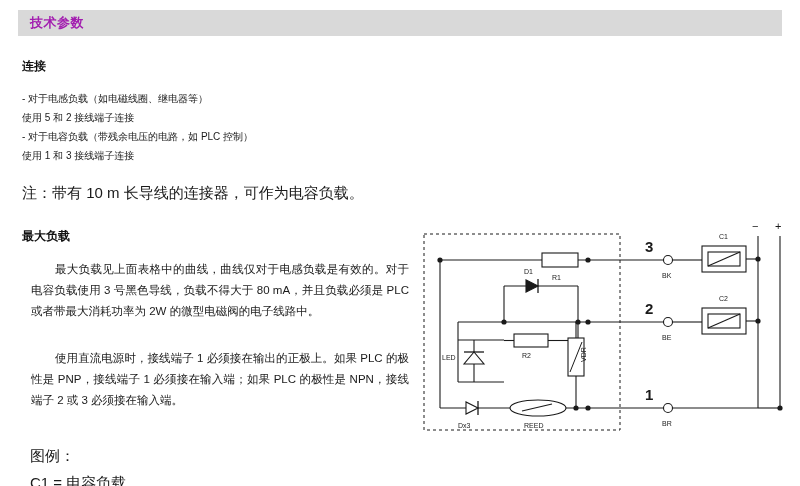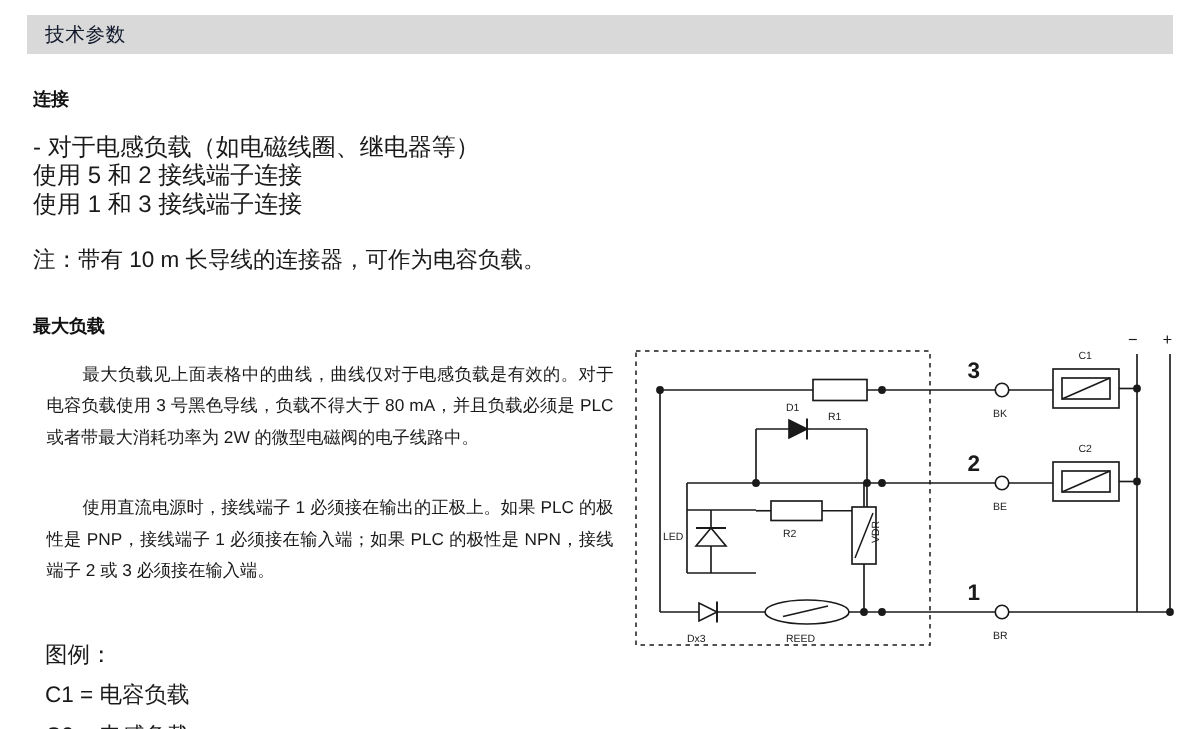--- a/index.html
+++ b/index.html
@@ -26,40 +26,40 @@
     left: 18px;
     top: 10px;
     width: 764px;
     height: 26px;
     background: #d9d9d9;
     display: flex;
     align-items: center;
   }
   .header-bar .title {
     font-size: 13px;
-    font-weight: normal;
-    color: #0f172a;
+    font-weight: bold;
+    color: #a21caf;
     padding-left: 12px;
     letter-spacing: 0.5px;
   }
   
   .text-col {
     position: absolute;
     left: 22px;
     top: 58px;
     width: 400px;
   }
   .sec-title {
     font-size: 12px;
     font-weight: bold;
     color: #111;
     margin: 0 0 14px 0;
   }
   .line {
-    font-size: 16px;
+    font-size: 10px;
     line-height: 19px;
     color: #1a1a1a;
     margin: 0;
     white-space: nowrap;
   }
   .gap-sm { height: 8px; }
   .gap-md { height: 18px; }
   .gap-lg { height: 26px; }
   .note {
     font-size: 15px;
@@ -100,20 +100,21 @@
   <div class="header-bar">
     <span class="title">技术参数</span>
   </div>
 
   <div class="text-col">
 
     <h2 class="sec-title">连接</h2>
 
     <p class="line">- 对于电感负载（如电磁线圈、继电器等）</p>
     <p class="line">使用 5 和 2 接线端子连接</p>
+    <p class="line">- 对于电容负载（带残余电压的电路，如 PLC 控制）</p>
     <p class="line">使用 1 和 3 接线端子连接</p>
 
     <div class="gap-md"></div>
 
     <p class="note">注：带有 10 m 长导线的连接器，可作为电容负载。</p>
 
     <div class="gap-lg"></div>
 
     <h2 class="sec-title">最大负载</h2>
 

